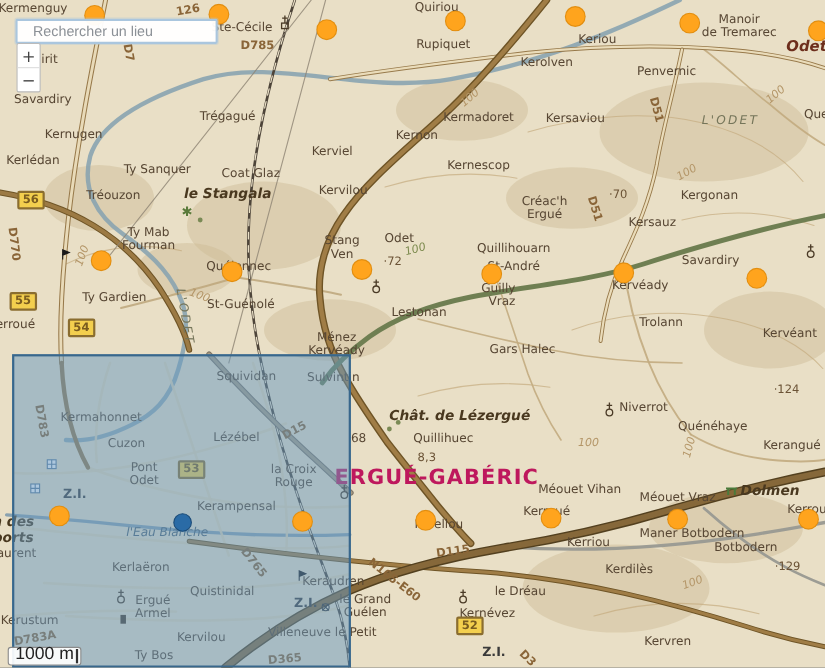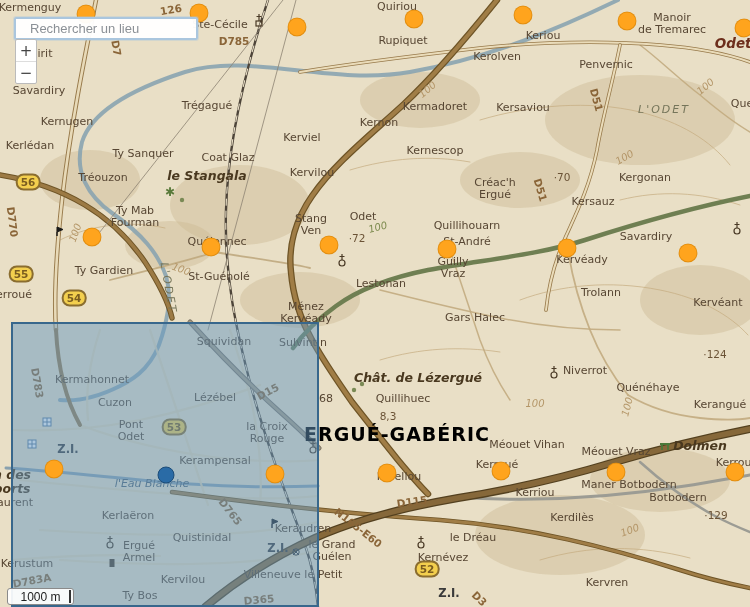--- a/index.html
+++ b/index.html
@@ -5,31 +5,31 @@
   html,body{margin:0;padding:0;background:#777;}
   #map{position:relative;width:750px;height:607px;overflow:hidden;background:#e9dfc6;
        font-family:"DejaVu Sans",sans-serif;}
   #art,#labels,#markers{position:absolute;left:0;top:0;width:750px;height:607px;}
   #labels{pointer-events:none;}
   
   .ml{position:absolute;white-space:pre-line;text-align:center;line-height:1.08;
       color:#574633;font-size:11px;transform:translate(-50%,-50%);}
   .poi{font-weight:bold;font-style:italic;color:#49381f;font-size:12.5px;}
   .nd{font-weight:bold;color:#49381f;font-size:12.5px;}
-  .town{font-weight:bold;color:#000000;font-size:19px;letter-spacing:1px;}
+  .town{font-weight:bold;color:#be185d;font-size:19px;letter-spacing:1px;}
   .townsm{font-weight:bold;font-style:italic;color:#6d2e1c;font-size:13.5px;}
   .road{color:#8a6538;font-size:10.5px;font-weight:bold;}
   .contour{color:#b49668;font-size:10px;font-style:italic;}
   .cgreen{color:#7d8b4f;font-size:10px;font-style:italic;}
   .water{color:#4a5f6e;font-style:italic;font-size:11px;}
   .wcaps{color:#75755a;font-style:italic;font-size:11px;letter-spacing:2px;}
   .spot{color:#6b5336;font-size:10.5px;}
   .zi{color:#3a3a3a;font-weight:bold;font-size:11.5px;}
   .shield{position:absolute;transform:translate(-50%,-50%);background:#f3cf4e;
-      border:2px solid #8a6d2f;border-radius:8px;color:#7a5c1f;font-weight:bold;
+      border:2px solid #8a6d2f;border-radius:2px;color:#7a5c1f;font-weight:bold;
       font-size:10.5px;padding:0 3px;line-height:13px;}
   
   .mk{position:absolute;width:17px;height:17px;border-radius:50%;
       transform:translate(-50%,-50%);}
   .mk-orange{background:#ffa41d;border:1px solid rgba(190,115,0,.45);}
   .mk-blue{width:15px;height:15px;background:#2a6ba6;border:1px solid #1c4c78;}
   
   #selection{position:absolute;background:rgba(101,151,192,.5);
       border:2px solid #38678c;box-sizing:border-box;}
   
@@ -42,21 +42,21 @@
   #searchbox input::placeholder{color:#8b9096;}
   #zoomctl{position:absolute;left:15px;top:39px;width:22px;height:45px;background:#fff;
       border:1px solid #bbb;border-radius:2px;box-sizing:border-box;
       display:flex;flex-direction:column;}
   #zoomctl .zbtn{flex:1;display:flex;align-items:center;justify-content:center;
       font-family:"DejaVu Sans",sans-serif;font-size:15px;color:#444;cursor:pointer;}
   #zoomctl .zdiv{height:1px;background:#ddd;}
   #scalebar{position:absolute;left:7px;top:588px;width:67px;height:17px;
       background:rgba(255,255,255,.92);border:1px solid #8a8a8a;border-radius:3px;
       box-sizing:border-box;display:flex;align-items:flex-end;justify-content:center;
-      font-family:"Liberation Sans",sans-serif;font-size:12px;color:#222;}
+      font-family:"Liberation Sans",sans-serif;font-size:16px;color:#222;}
   #scalebar .tick{position:absolute;right:2px;top:1px;bottom:1px;width:2px;background:#333;}
 </style>
 </head>
 <body>
 
 <div id="map">
   <svg id="art" viewBox="0 0 750 607" xmlns="http://www.w3.org/2000/svg">
       <ellipse cx="640" cy="120" rx="95" ry="45" fill="#cdbb95" opacity="0.45"></ellipse>
       <ellipse cx="240" cy="205" rx="70" ry="40" fill="#cdbb95" opacity="0.45"></ellipse>
       <ellipse cx="700" cy="300" rx="60" ry="35" fill="#cdbb95" opacity="0.45"></ellipse>
@@ -221,21 +221,21 @@
       <span class="ml " style="left: 217px; top: 242px;">Quélennec</span>
       <span class="ml " style="left: 312px; top: 173px;">Kervilou</span>
       <span class="ml " style="left: 311px; top: 225px;">Stang
 Ven</span>
       <span class="ml " style="left: 363px; top: 217px;">Odet</span>
       <span class="ml cgreen" style="left: 378px; top: 228px; transform: translate(-50%, -50%) rotate(-15deg);">100</span>
       <span class="ml spot" style="left: 357px; top: 239px;">·72</span>
       <span class="ml " style="left: 381px; top: 284px;">Lestonan</span>
       <span class="ml " style="left: 467px; top: 226px;">Quillihouarn</span>
       <span class="ml " style="left: 467px; top: 242px;">St-André</span>
-      <span class="ml " style="left: 453px; top: 268px;">Guilly
+      <span class="ml " style="left: 453px; top: 268px; text-align: right;">Guilly
 Vraz</span>
       <span class="ml " style="left: 495px; top: 189px;">Créac'h
 Ergué</span>
       <span class="ml contour" style="left: 625px; top: 158px; transform: translate(-50%, -50%) rotate(-30deg);">100</span>
       <span class="ml spot" style="left: 562px; top: 178px;">·70</span>
       <span class="ml road" style="left: 540px; top: 190px; transform: translate(-50%, -50%) rotate(73deg);">D51</span>
       <span class="ml " style="left: 645px; top: 178px;">Kergonan</span>
       <span class="ml " style="left: 593px; top: 202px;">Kersauz</span>
       <span class="ml " style="left: 646px; top: 237px;">Savardiry</span>
       <span class="ml " style="left: 582px; top: 260px;">Kervéady</span>

